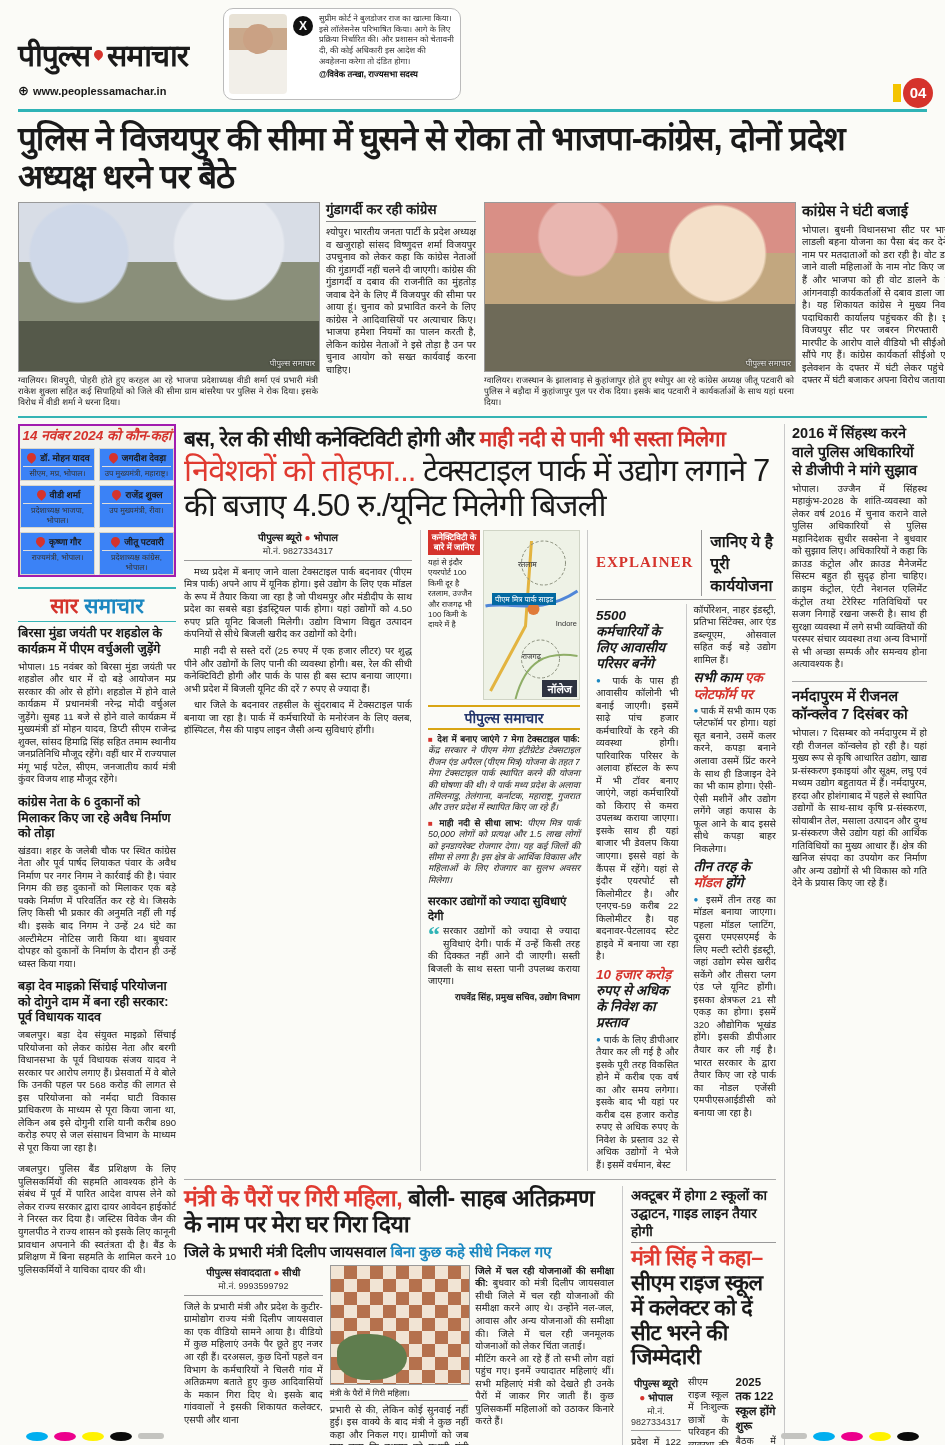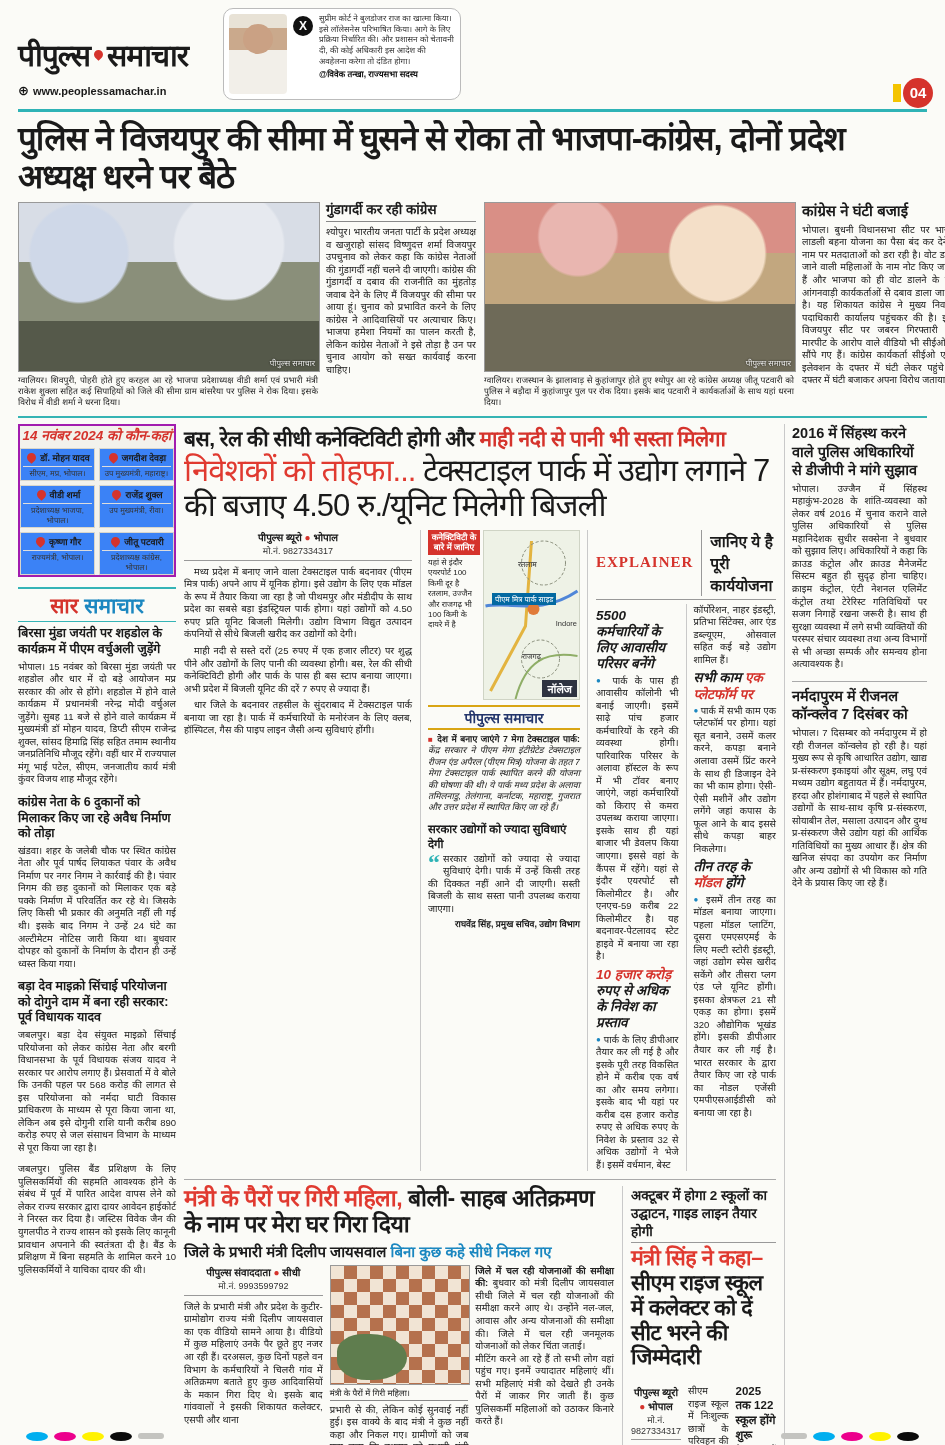--- a/index.html
+++ b/index.html
@@ -112,21 +112,21 @@
   .min-sub{font-size:15px;font-weight:800;margin:3px 0 4px;}
   .min-sub .blue{color:#1b87c0;}
   .min-cols{display:flex;gap:7px;}
   .min-c{flex:1;}
   .min-photo{width:100%;height:118px;border:1px solid #999;background:
      repeating-conic-gradient(#b5714d 0 25%,#f1e4d4 0 50%) 0 0/26px 26px;position:relative;}
   .min-photo::after{content:"";position:absolute;left:6px;bottom:4px;width:70px;height:46px;background:#5f7d4e;border-radius:40% 55% 50% 45%;}
   .min-cap{font-size:8.4px;border-bottom:1px solid #888;padding:2px 0;margin-bottom:3px;}
   .cmrise{flex:1;}
   .cm-kicker{font-size:13.5px;font-weight:800;border-bottom:1px solid #999;padding-bottom:2px;}
-  .cm-head{font-size:21.5px;font-weight:800;line-height:1.15;letter-spacing:-.5px;margin:3px 0 15px;}
+  .cm-head{font-size:21.5px;font-weight:800;line-height:1.15;letter-spacing:-.5px;margin:3px 0 6px;}
   .cm-head .red{color:#e03a30;}
   .cm-cols{display:flex;gap:7px;}
   .cm-c{flex:1;}
   .cm-c h5{margin:0 0 2px;font-size:11.5px;}
   .inline-lead{font-weight:bold;}
   
   .regs{position:absolute;bottom:4px;height:10px;display:flex;gap:6px;align-items:center;}
   .regs .d{width:22px;height:9px;border-radius:50%;}
   .regs .bar{width:26px;height:6px;background:#c4c4c0;border-radius:3px;}
   .rl{left:26px;} .rr{right:26px;}
@@ -301,20 +301,24 @@
               <span class="map-label" style="top:120px;left:38px;">राजगढ़</span>
               <span class="map-label" style="top:88px;right:2px;">Indore</span>
               <span class="knw-chip">नॉलेज</span>
             </div>
           </div>
           <div class="brand-band">पीपुल्स समाचार</div>
           <p class="knw-item">
             <span class="ksq">■ </span><b>देश में बनाए जाएंगे 7 मेगा टेक्सटाइल पार्क:</b>
             <span>केंद्र सरकार ने पीएम मेगा इंटीग्रेटेड टेक्सटाइल रीजन एंड अपैरल (पीएम मित्र) योजना के तहत 7 मेगा टेक्सटाइल पार्क स्थापित करने की योजना की घोषणा की थी। ये पार्क मध्य प्रदेश के अलावा तमिलनाडु, तेलंगाना, कर्नाटक, महाराष्ट्र, गुजरात और उत्तर प्रदेश में स्थापित किए जा रहे हैं।</span>
           </p>
+          <p class="knw-item">
+            <span class="ksq">■ </span><b>माही नदी से सीधा लाभ:</b>
+            <span>पीएम मित्र पार्क 50,000 लोगों को प्रत्यक्ष और 1.5 लाख लोगों को इनडायरेक्ट रोजगार देगा। यह कई जिलों की सीमा से लगा है। इस क्षेत्र के आर्थिक विकास और महिलाओं के लिए रोजगार का सुलभ अवसर मिलेगा।</span>
+          </p>
           <div class="quote-sec">
             <h5>सरकार उद्योगों को ज्यादा सुविधाएं देगी</h5>
             <p class="body-txt">
               <span class="quote-mark">“</span><span>सरकार उद्योगों को ज्यादा से ज्यादा सुविधाएं देगी। पार्क में उन्हें किसी तरह की दिक्कत नहीं आने दी जाएगी। सस्ती बिजली के साथ सस्ता पानी उपलब्ध कराया जाएगा।</span>
             </p>
             <div class="attrib">राघवेंद्र सिंह, प्रमुख सचिव, उद्योग विभाग</div>
           </div>
         </div>
 
         <div class="explainer">

